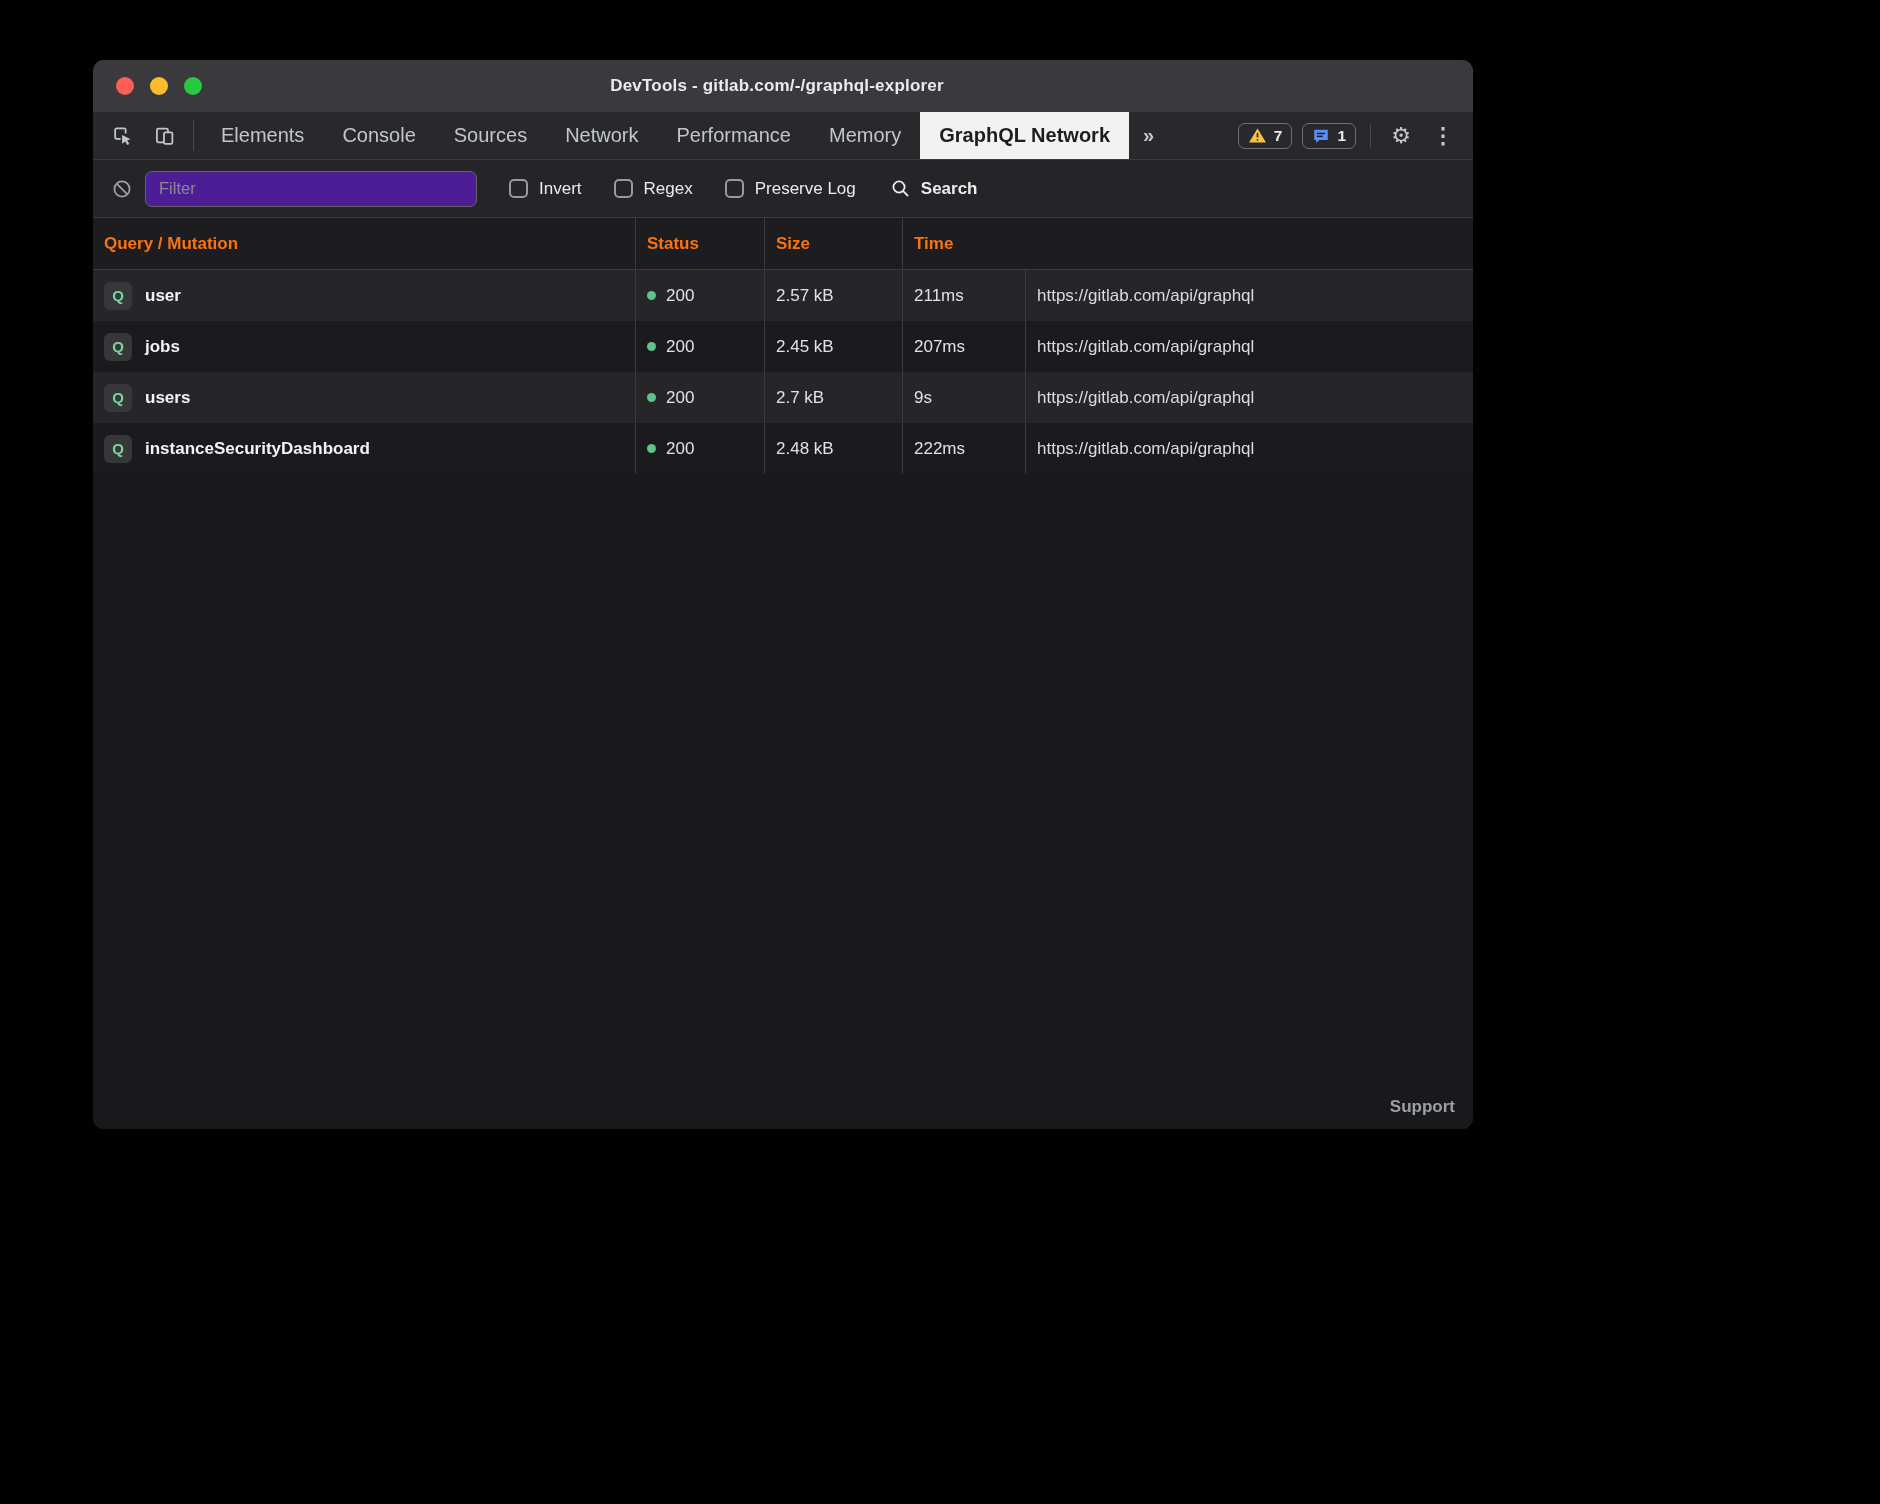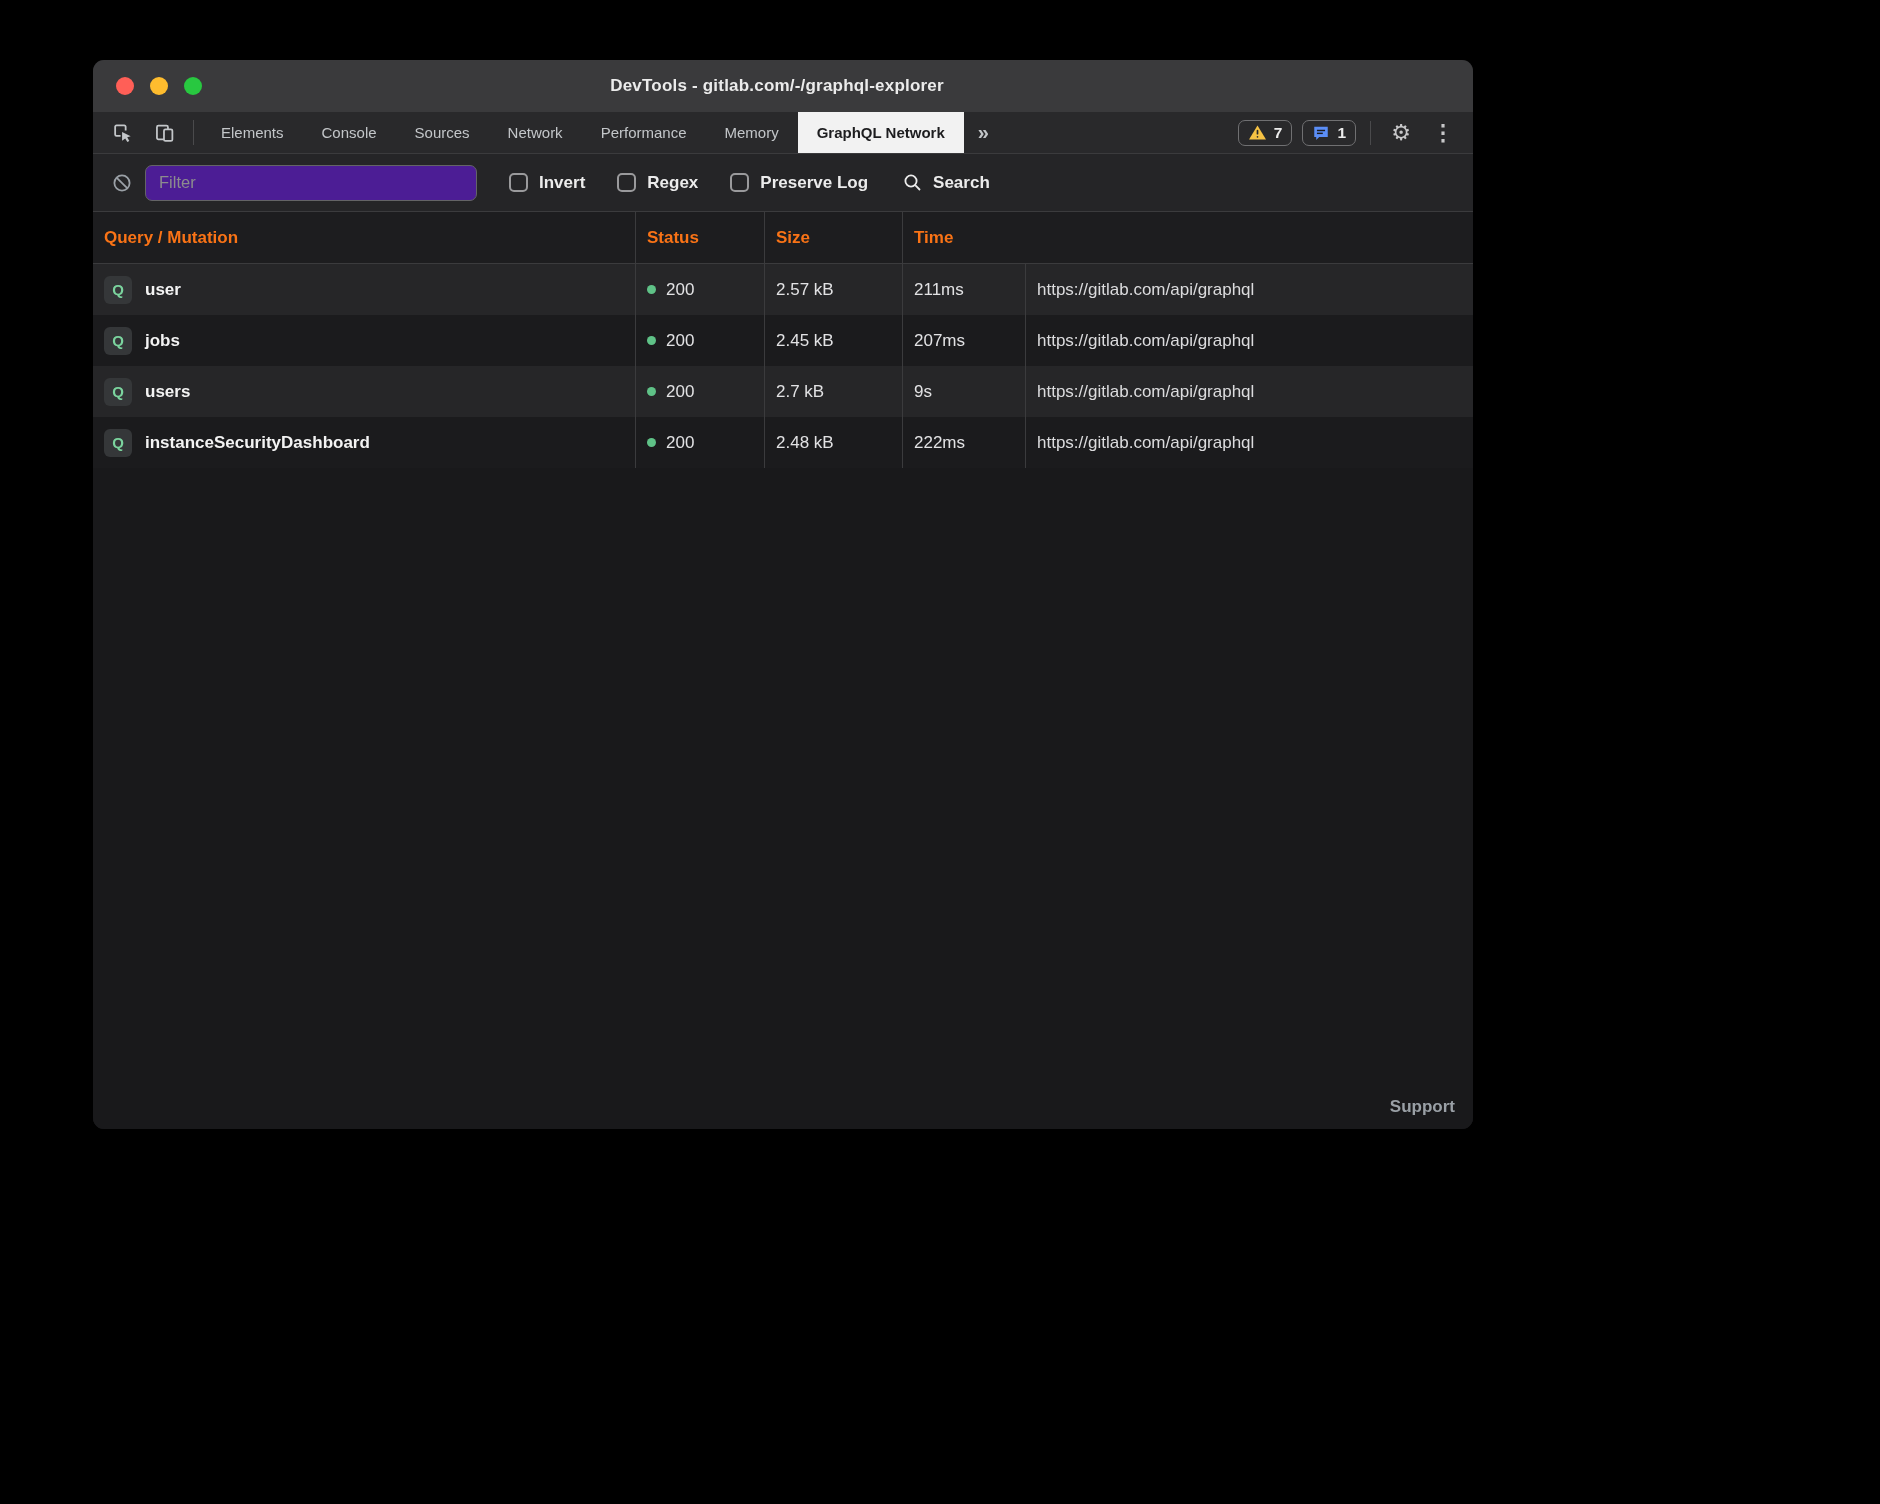--- a/index.html
+++ b/index.html
@@ -18,38 +18,38 @@
   .light { width: 18px; height: 18px; border-radius: 50%; }
   .light.red { background: #ff5f57; }
   .light.yellow { background: #febc2e; }
   .light.green { background: #28c840; }
   .win-title { position: absolute; left: 0; right: 12px; text-align: center; color: #ebebeb; font-size: 17px; font-weight: 700; letter-spacing: 0.2px; }
 
   
   .tabbar { flex: 0 0 42px; background: #29292b; border-bottom: 1px solid #3b3b3d; display: flex; align-items: stretch; padding-left: 8px; }
   .icon-btn { width: 42px; display: flex; align-items: center; justify-content: center; color: #c3c6c9; }
   .vdiv { width: 1px; background: #4a4a4c; margin: 8px 8px; }
-  .tab { padding: 12px 19px; display: flex; align-items: center; color: #c3c6c9; font-size: 15px; white-space: nowrap; cursor: default; }
+  .tab { padding: 12px 19px; display: flex; align-items: center; color: #c3c6c9; font-size: 20px; white-space: nowrap; cursor: default; }
   .tab.active { background: #f2f2f2; color: #1d1d1f; font-weight: 600; }
   .chevrons { padding: 0 14px; display: flex; align-items: center; color: #c3c6c9; font-size: 20px; font-weight: 700; }
   .tab-right { margin-left: auto; display: flex; align-items: center; gap: 10px; padding-right: 14px; }
   .badge-btn { display: flex; align-items: center; gap: 7px; border: 1px solid #707072; border-radius: 7px; padding: 3px 9px; color: #ececec; font-size: 15.5px; font-weight: 600; }
   .glyph-btn { color: #c7c7c9; font-size: 22px; width: 32px; text-align: center; }
 
   
   .toolbar { flex: 0 0 58px; background: #252527; border-bottom: 1px solid #3b3b3d; display: flex; align-items: center; padding: 0 18px; }
   .block-btn { margin-right: 12px; display: flex; align-items: center; }
   .filter-input {
     width: 332px; height: 36px; background: #4c1d95; border: 1px solid #646466; border-radius: 7px;
     color: #e8e8e8; font-size: 16.5px; padding: 0 13px; outline: none; font-family: "Liberation Sans", sans-serif;
   }
   .filter-input::placeholder { color: #8c8c8e; }
   .cb-group { display: flex; align-items: center; gap: 11px; margin-left: 32px; }
   .cb { width: 19px; height: 19px; border: 2px solid #9a9a9c; border-radius: 5px; background: transparent; flex: 0 0 auto; }
-  .cb-label { color: #ececec; font-size: 17px; font-weight: 700; }
+  .cb-label { color: #ececec; font-size: 17px; font-weight: 400; }
   .search-group { display: flex; align-items: center; gap: 10px; margin-left: 34px; color: #ececec; }
   .search-label { font-size: 17px; font-weight: 600; }
 
   
   .table { flex: 1; background: #19191b; position: relative; display: flex; flex-direction: column; }
   .grid { display: grid; grid-template-columns: 543px 129px 138px 123px minmax(0,1fr); }
   .cell { padding: 0 11px; display: flex; align-items: center; border-right: 1px solid #3b3b3d; overflow: hidden; white-space: nowrap; }
   .cell:last-child { border-right: none; }
   .thead { height: 52px; background: #1d1d1f; border-bottom: 1px solid #3b3b3d; color: #f97316; font-size: 17px; font-weight: 700; }
   .trow { height: 51px; color: #e2e2e4; font-size: 17px; }

